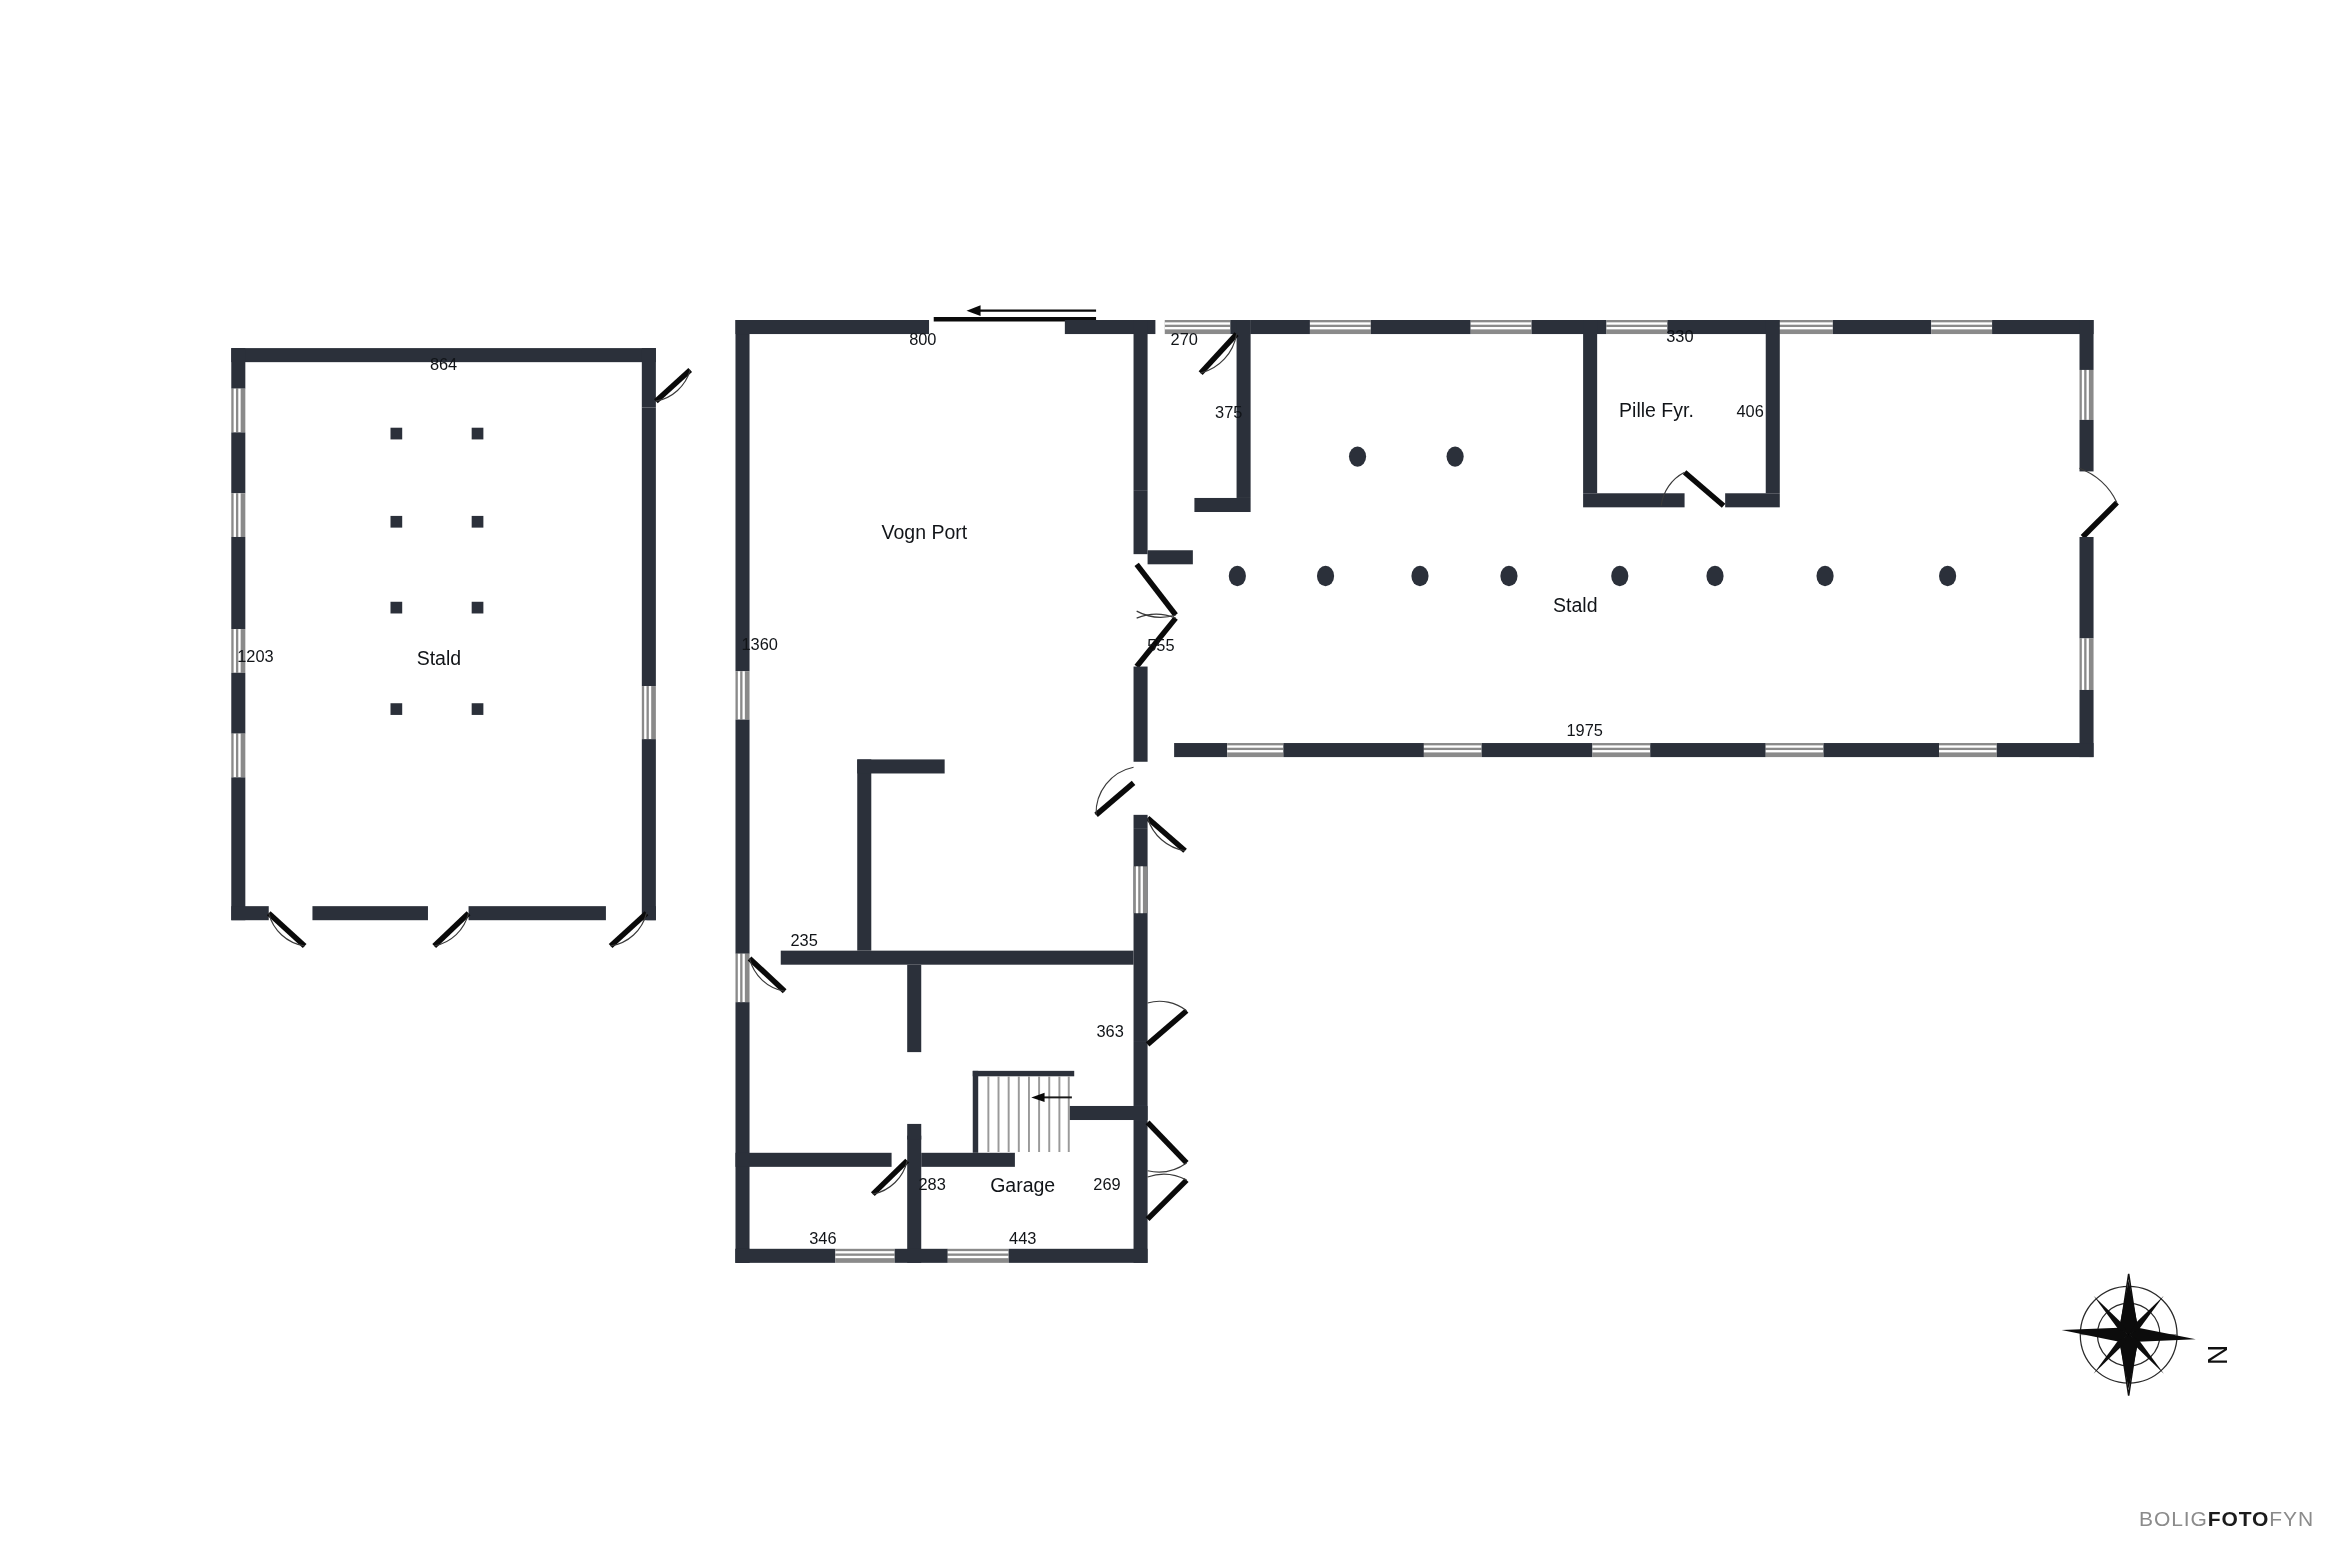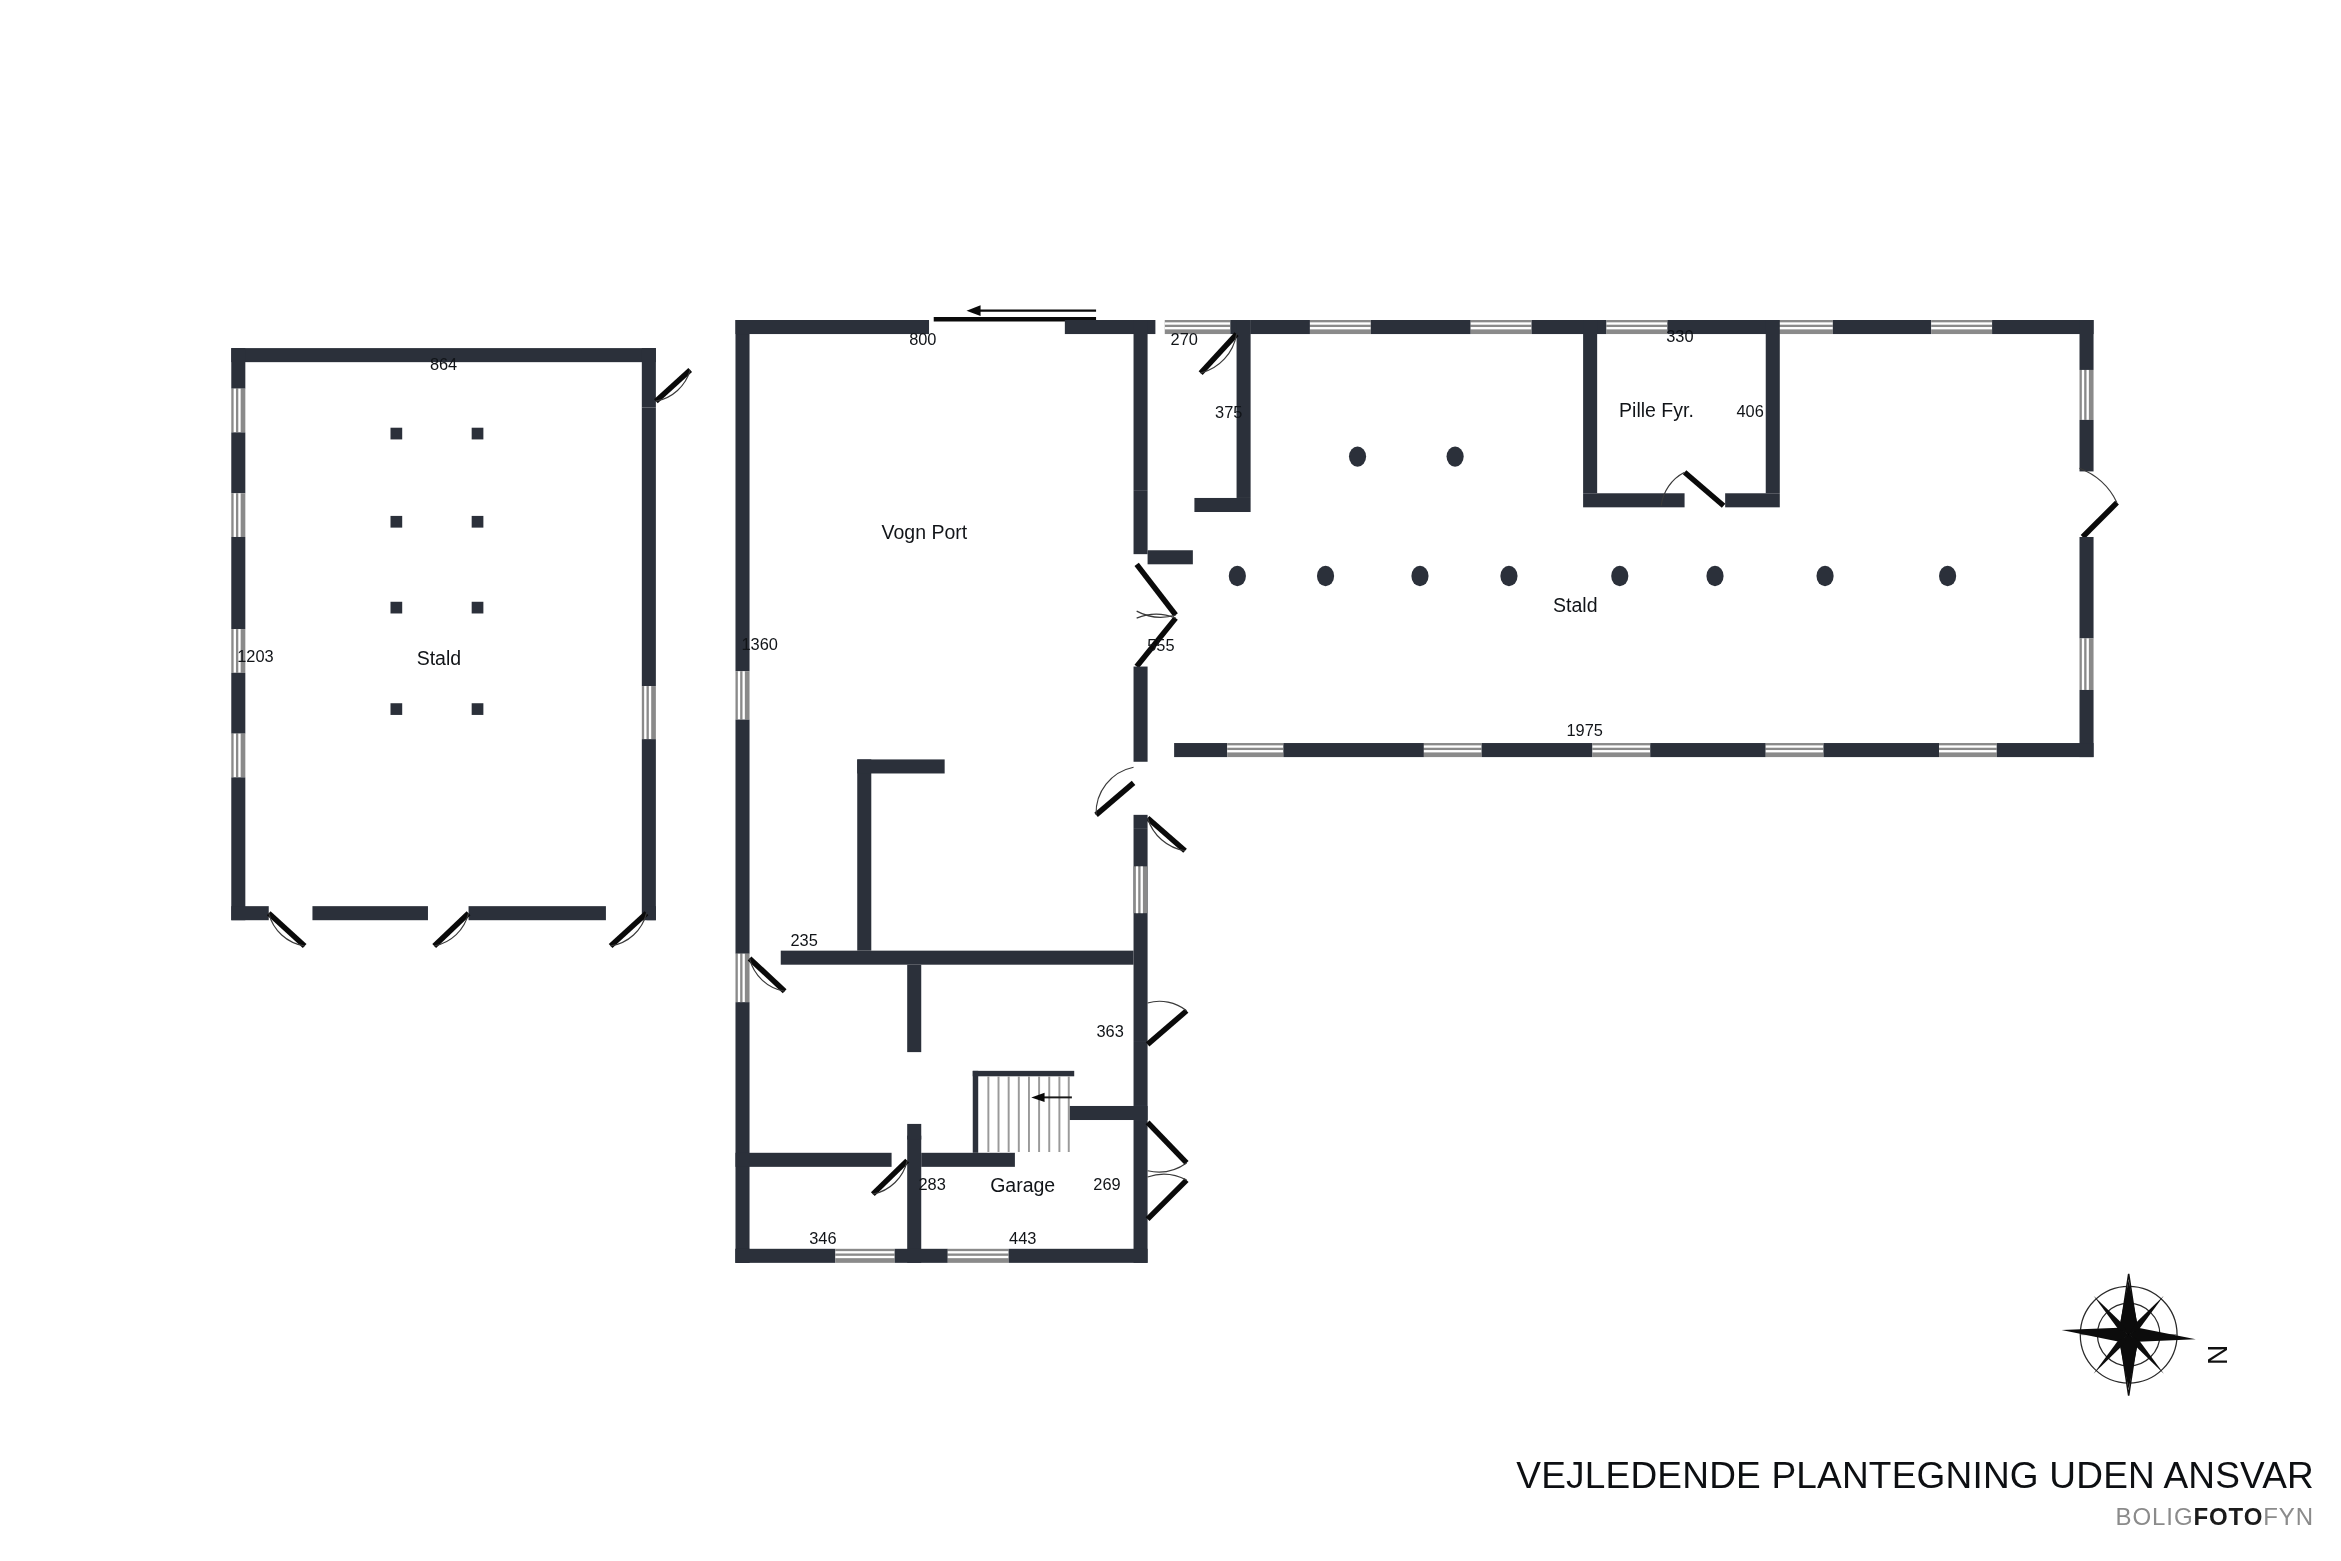--- a/index.html
+++ b/index.html
@@ -23,21 +23,21 @@
     position:absolute; right:28px; bottom:30px; text-align:right;
     user-select:none;
   }
   .plan-title{
     font-family:"Liberation Sans", sans-serif;
     font-size:37px; letter-spacing:0.2px; color:#0d0f12; white-space:nowrap;
     font-weight:400; line-height:1.0;
   }
   .brand{
     font-family:"Liberation Sans", sans-serif;
-    font-size:24px; color:#8b8b8b; letter-spacing:0.9px; margin-top:9px; white-space:nowrap;
+    font-size:21px; color:#8b8b8b; letter-spacing:0.9px; margin-top:9px; white-space:nowrap;
   }
   .brand b{color:#1b1b1b;font-weight:700;}
 </style>
 </head>
 <body>
 
 <div id="plan-root">
 
   <svg class="plan" viewBox="0 0 3000 2000" xmlns="http://www.w3.org/2000/svg">
 
@@ -422,18 +422,17 @@
         <polygon points="45,50 8,14 0,0 14,8"></polygon>
         <polygon points="45,-50 14,-8 0,0 8,-14"></polygon>
         <polygon points="-45,50 -14,8 0,0 -8,14"></polygon>
       </g>
 
       <text x="102" y="26" font-family="Liberation Sans, sans-serif" font-size="36" fill="#111" transform="rotate(90 102 26)" text-anchor="middle">N</text>
     </g>
   </svg>
 
   <div class="title-block">
-    <div class="plan-title">VEJLEDENDE PLANTEGNING UDEN ANSVAR</div>
     <div class="brand"><span>BOLIG</span><b>FOTO</b><span>FYN</span></div>
   </div>
 
 </div>
 
 
 </body></html>

